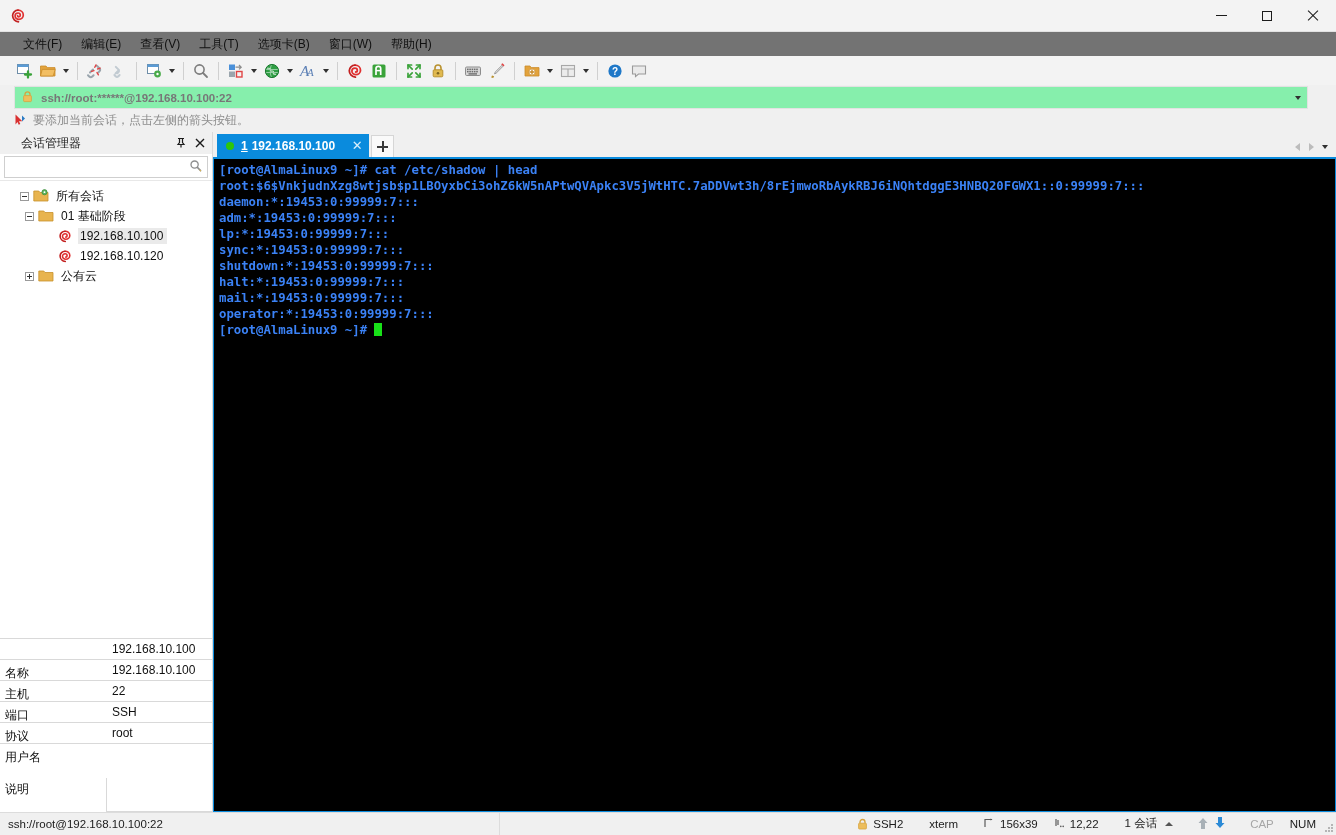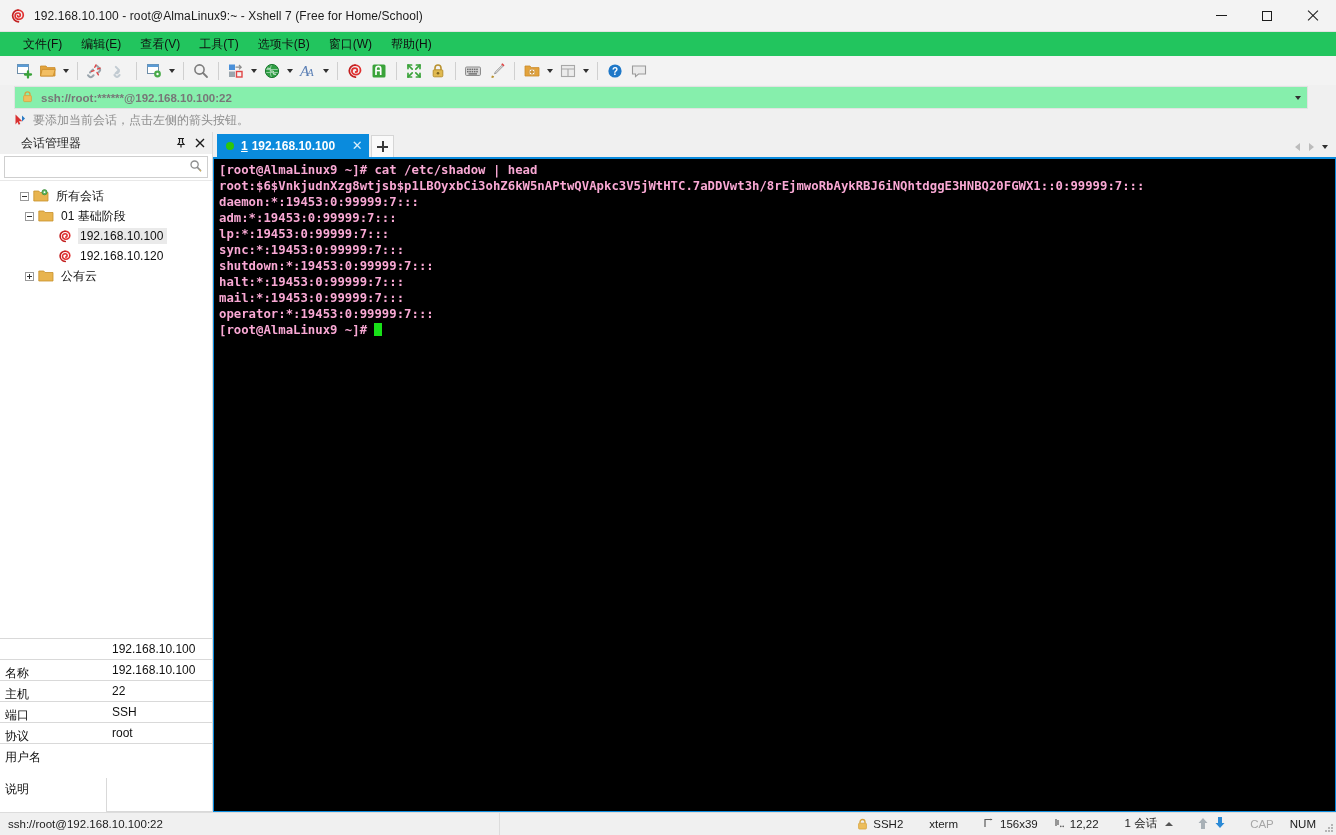--- a/index.html
+++ b/index.html
@@ -39,21 +39,21 @@
   .glyph-close::before, .glyph-close::after {
     content: ''; position: absolute; left: -1px; top: 5px;
     width: 14px; height: 1px; background: #1b1b1b;
   }
   .glyph-close::before { transform: rotate(45deg); }
   .glyph-close::after  { transform: rotate(-45deg); }
 
   
   .menubar {
     height: 24px; flex: 0 0 24px;
-    background: #22c55e;
+    background: #737373;
     display: flex; align-items: flex-end;
     padding-left: 14px;
   }
   .menu-item {
     font-size: 12px; color: #101010;
     padding: 3px 9px; margin-right: 1px;
     cursor: default; white-space: nowrap;
   }
 
   
@@ -247,21 +247,21 @@
 
   .terminal {
     flex: 1 1 auto; background: #000000;
     border: 1px solid #0a8bdd; border-top-width: 2px;
     overflow: hidden; position: relative;
     padding: 3px 0 0 5px;
   }
   .term-line {
     font-family: "DejaVu Sans Mono", monospace;
     font-size: 12.3px; line-height: 16px;
-    color: #f9a8d4; white-space: pre;
+    color: #3b82f6; white-space: pre;
     font-weight: bold; letter-spacing: 0px;
   }
   .cursor {
     display: inline-block; width: 8px; height: 13px;
     background: #18e018; vertical-align: -2px;
   }
 
   
   .statusbar {
     height: 23px; flex: 0 0 23px;
@@ -287,21 +287,20 @@
 </head>
 <body>
 
 <div class="titlebar">
   <span class="title-icon">
     <svg width="16" height="16" viewBox="0 0 16 16">
       <path d="M8 2.2c3 0 5.3 2.1 5.3 4.8 0 2.5-2 4.3-4.4 4.3-2.1 0-3.8-1.5-3.8-3.4 0-1.6 1.3-2.9 2.9-2.9 1.3 0 2.3 1 2.3 2.2 0 .9-.7 1.6-1.6 1.6-.6 0-1.1-.5-1.1-1.1" fill="none" stroke="#e03030" stroke-width="1.7" stroke-linecap="round"></path>
       <path d="M8 2.2C5 2.2 2.6 4.6 2.6 7.6c0 3.3 2.6 6 5.9 6.2" fill="none" stroke="#c32020" stroke-width="1.7" stroke-linecap="round"></path>
     </svg>
   </span>
-  <span class="title-text">192.168.10.100 - root@AlmaLinux9:~ - Xshell 7 (Free for Home/School)</span>
   <div class="win-controls">
     <div class="win-btn">
         <span class="glyph-min"></span>
       </div>
     <div class="win-btn">
         <span class="glyph-max"></span>
       </div>
     <div class="win-btn close">
         <span class="glyph-close"></span>
       </div>

